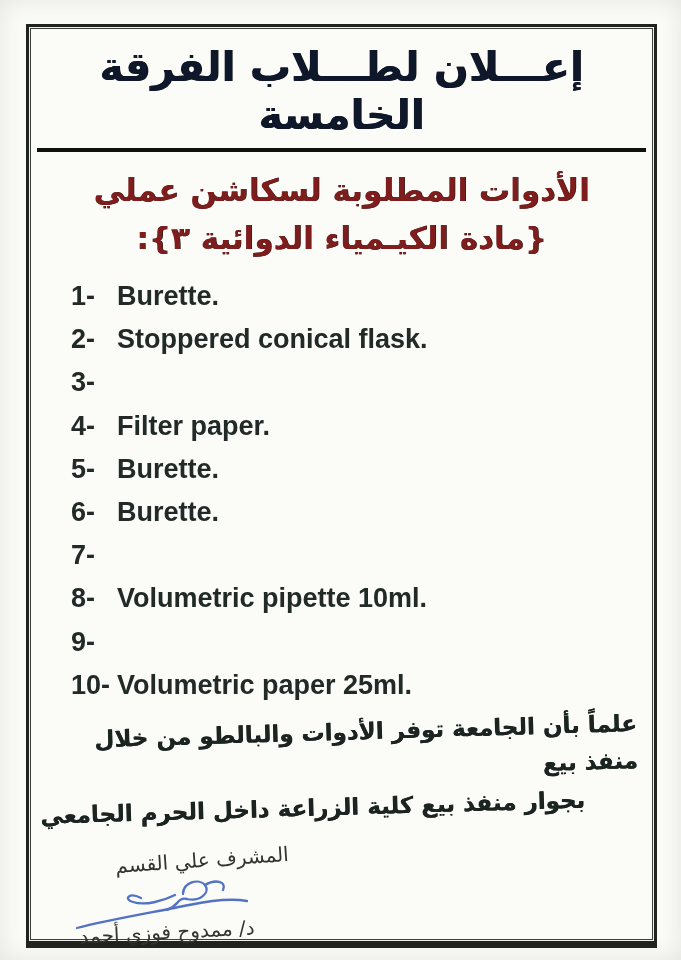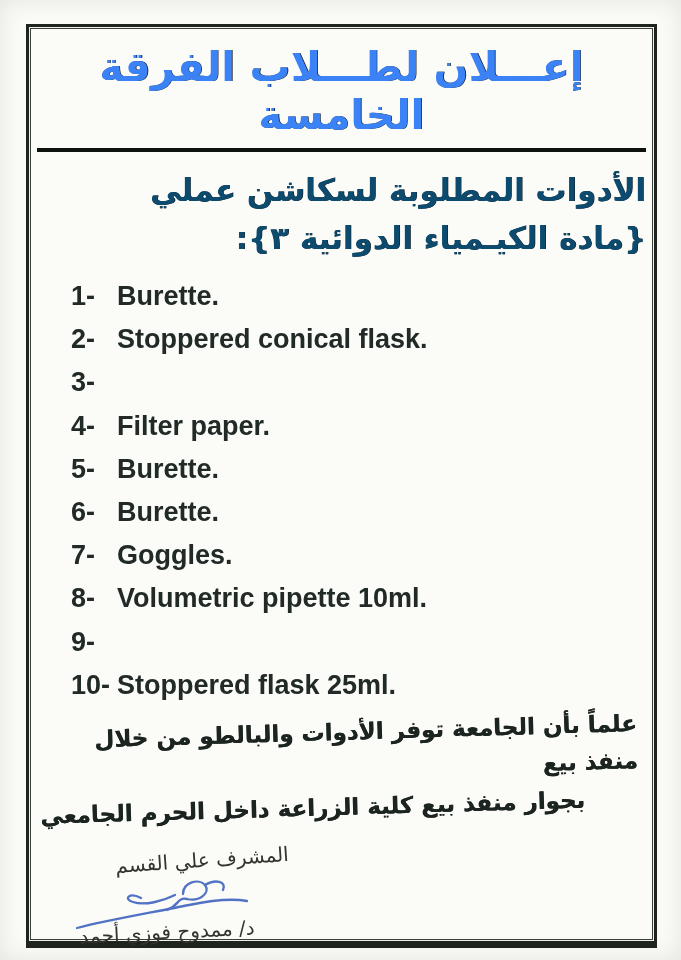--- a/index.html
+++ b/index.html
@@ -30,32 +30,32 @@
   }
   .title-wrap {
     text-align: center;
     margin-top: 4px;
   }
   .title {
     display: inline-block;
     direction: rtl;
     font-size: 41px;
     font-weight: bold;
-    color: #3b82f6;
+    color: #0f172a;
     letter-spacing: 1px;
     padding: 0 8px 9px 8px;
     border-bottom: 4px solid #0e120e;
     text-shadow: 0.6px 0 0 #0e120e;
   }
   .subtitle {
     direction: rtl;
-    text-align: right;
+    text-align: center;
     font-size: 31px;
     font-weight: bold;
-    color: #0c4a6e;
+    color: #7f1d1d;
     margin-top: 14px;
     line-height: 1.55;
     text-shadow: 0.5px 0 0 #14181a;
   }
   .tools-list {
     list-style: none;
     margin: 20px 0 0 0;
     padding: 0 0 0 34px;
     font-family: "Liberation Sans", sans-serif;
   }
@@ -145,32 +145,31 @@
       <li>
         <span class="num">5-</span>
         <span class="label">Burette.</span>
       </li>
       <li>
         <span class="num">6-</span>
         <span class="label">Burette.</span>
       </li>
       <li>
         <span class="num">7-</span>
-        <span class="label">Goggles.</span>
       </li>
       <li>
         <span class="num">8-</span>
         <span class="label">Volumetric pipette 10ml.</span>
       </li>
       <li>
         <span class="num">9-</span>
       </li>
       <li>
         <span class="num">10-</span>
-        <span class="label">Stoppered flask 25ml.</span>
+        <span class="label">Volumetric paper 25ml.</span>
       </li>
     </ol>
 
     <div class="note">
       <div class="l1">علماً بأن الجامعة توفر الأدوات والبالطو من خلال منفذ بيع</div>
       <div class="l2">بجوار منفذ بيع كلية الزراعة داخل الحرم الجامعي</div>
     </div>
 
     <div class="sig">
       <div class="sig-role">المشرف علي القسم</div>

